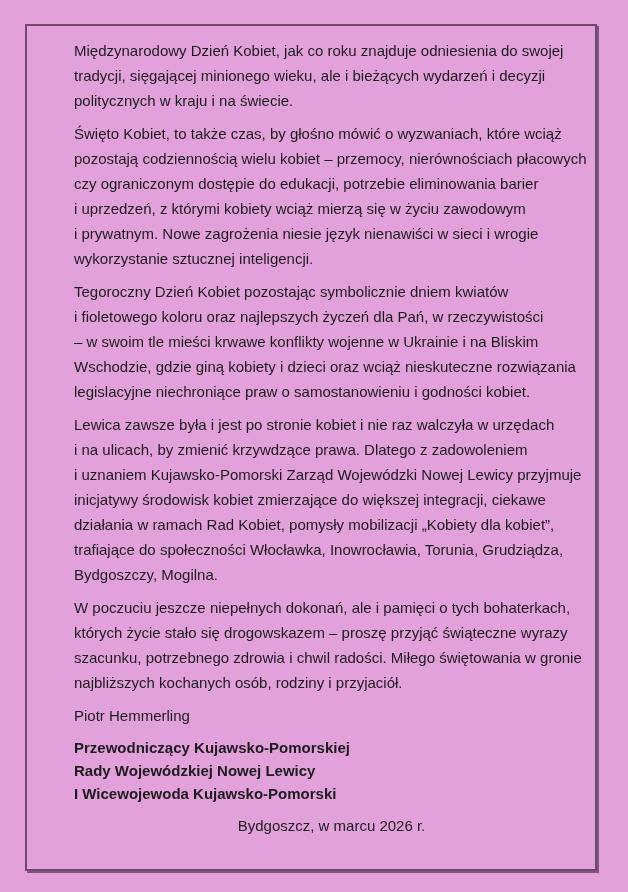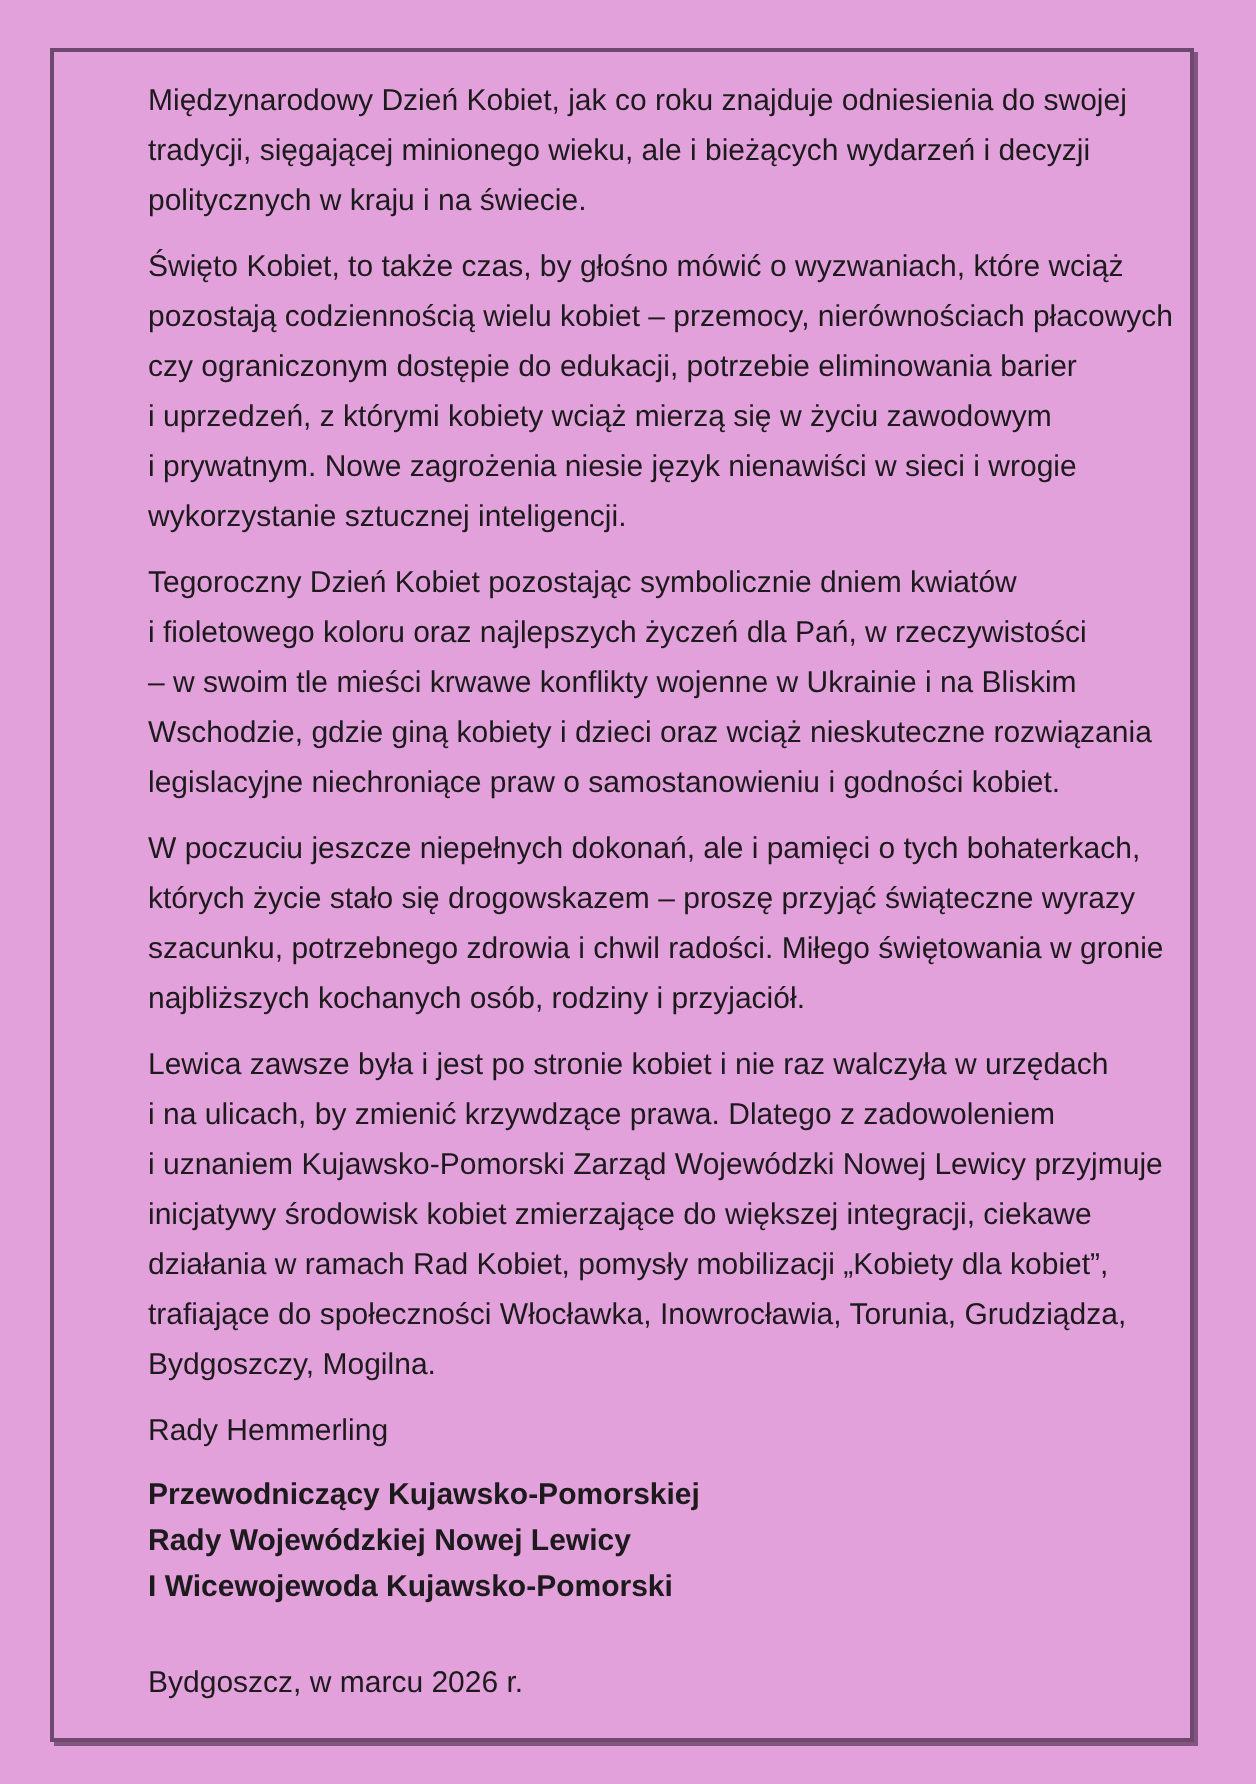--- a/index.html
+++ b/index.html
@@ -31,50 +31,51 @@
   }
   .letter p {
     margin: 0 0 8px 0;
     white-space: pre-line;
   }
   .letter p.titles {
     line-height: 23px;
     font-weight: bold;
   }
   .letter p.dateline {
-    margin-top: 24px;
+    margin-top: 8px;
+    text-align: center;
   }
 </style>
 </head>
 <body>
 
 <div class="letter">
   <p>Międzynarodowy Dzień Kobiet, jak co roku znajduje odniesienia do swojej
 tradycji, sięgającej minionego wieku, ale i bieżących wydarzeń i decyzji
 politycznych w kraju i na świecie.</p>
   <p>Święto Kobiet, to także czas, by głośno mówić o wyzwaniach, które wciąż
 pozostają codziennością wielu kobiet – przemocy, nierównościach płacowych
 czy ograniczonym dostępie do edukacji, potrzebie eliminowania barier
 i uprzedzeń, z którymi kobiety wciąż mierzą się w życiu zawodowym
 i prywatnym. Nowe zagrożenia niesie język nienawiści w sieci i wrogie
 wykorzystanie sztucznej inteligencji.</p>
   <p>Tegoroczny Dzień Kobiet pozostając symbolicznie dniem kwiatów
 i fioletowego koloru oraz najlepszych życzeń dla Pań, w rzeczywistości
 – w swoim tle mieści krwawe konflikty wojenne w Ukrainie i na Bliskim
 Wschodzie, gdzie giną kobiety i dzieci oraz wciąż nieskuteczne rozwiązania
 legislacyjne niechroniące praw o samostanowieniu i godności kobiet.</p>
-  <p>W poczuciu jeszcze niepełnych dokonań, ale i pamięci o tych bohaterkach,
-których życie stało się drogowskazem – proszę przyjąć świąteczne wyrazy
-szacunku, potrzebnego zdrowia i chwil radości. Miłego świętowania w gronie
-najbliższych kochanych osób, rodziny i przyjaciół.</p>
   <p>Lewica zawsze była i jest po stronie kobiet i nie raz walczyła w urzędach
 i na ulicach, by zmienić krzywdzące prawa. Dlatego z zadowoleniem
 i uznaniem Kujawsko-Pomorski Zarząd Wojewódzki Nowej Lewicy przyjmuje
 inicjatywy środowisk kobiet zmierzające do większej integracji, ciekawe
 działania w ramach Rad Kobiet, pomysły mobilizacji „Kobiety dla kobiet”,
 trafiające do społeczności Włocławka, Inowrocławia, Torunia, Grudziądza,
 Bydgoszczy, Mogilna.</p>
-  <p>Rady Hemmerling</p>
+  <p>W poczuciu jeszcze niepełnych dokonań, ale i pamięci o tych bohaterkach,
+których życie stało się drogowskazem – proszę przyjąć świąteczne wyrazy
+szacunku, potrzebnego zdrowia i chwil radości. Miłego świętowania w gronie
+najbliższych kochanych osób, rodziny i przyjaciół.</p>
+  <p>Piotr Hemmerling</p>
   <p class="titles">Przewodniczący Kujawsko-Pomorskiej
 Rady Wojewódzkiej Nowej Lewicy
 I Wicewojewoda Kujawsko-Pomorski</p>
   <p class="dateline">Bydgoszcz, w marcu 2026 r.</p>
 </div>
 
 </body></html>

